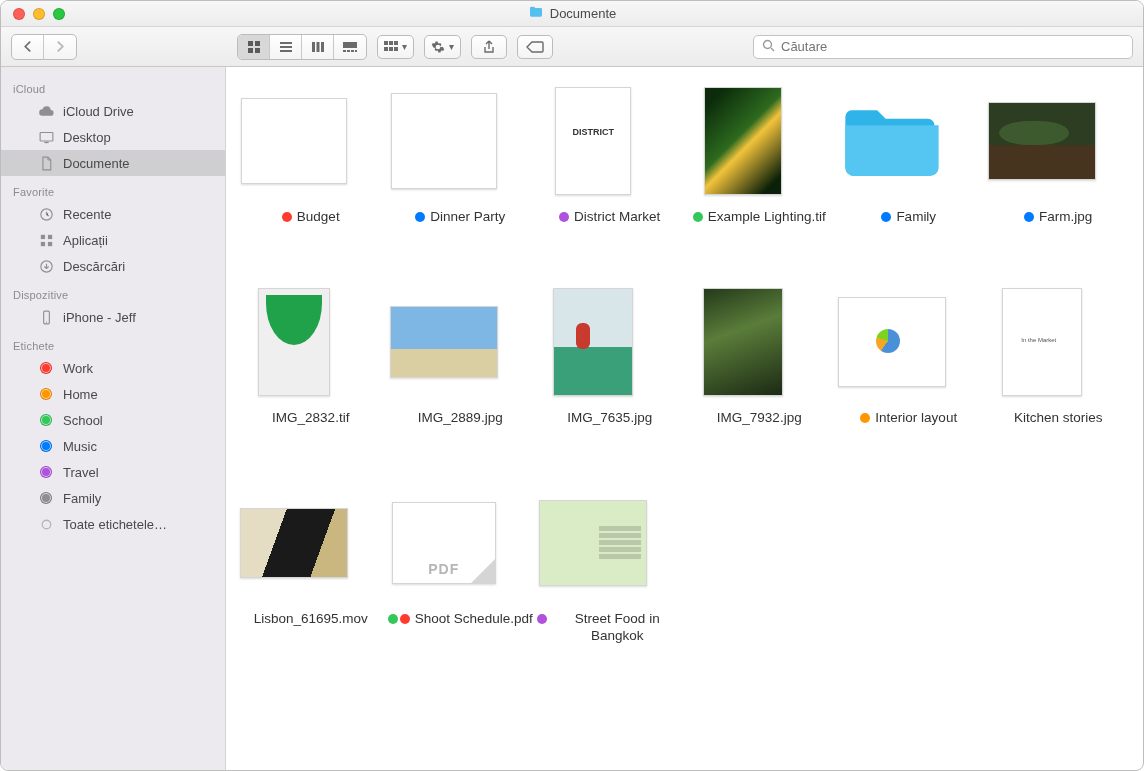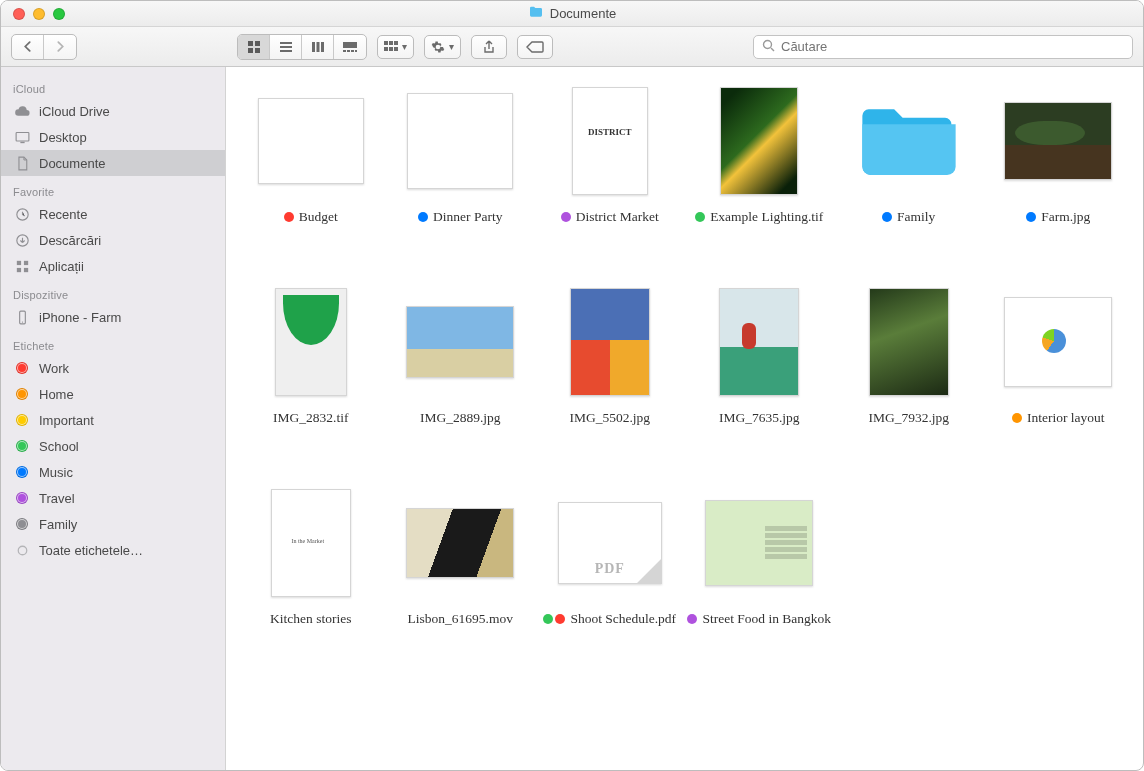--- a/index.html
+++ b/index.html
@@ -94,21 +94,21 @@
     padding:6px 0 12px 0;
   }
   .sb-header{
     font-size:11px; color:#8b8b8f;
     padding:10px 12px 3px 12px;
     letter-spacing:0.2px;
   }
   .sb-item{
     display:flex; align-items:center;
     height:26px;
-    padding:0 8px 0 12px;
+    padding:0 8px 0 36px;
     gap:8px;
     color:#4a4a4a;
     font-size:13px;
     cursor:default;
   }
   .sb-item.selected{
     background:#cfcfd2;
   }
   .sb-item .icon{
     width:18px; display:flex; justify-content:center; color:#8f8f93;
@@ -123,23 +123,22 @@
     flex:1; overflow:auto;
     padding:18px 10px 30px 10px;
   }
   .grid{
     display:grid;
     grid-template-columns: repeat(6, 145px);
     justify-content: space-around;
     row-gap: 60px;
   }
   .file{
-    display:flex; flex-direction:column; align-items:center;
+    display:flex; flex-direction:column; 
     width:145px;
-    font-family:Liberation Serif, serif;
   }
   .thumb{
     width:112px; height:112px;
     display:flex; align-items:center; justify-content:center;
     margin-bottom:12px;
   }
   .thumb .frame{
     background:#fff;
     border:1px solid #d5d5d5;
     box-shadow:0 1px 2px rgba(0,0,0,0.15);
@@ -300,65 +299,59 @@
             <svg viewBox="0 0 24 24">
               <circle cx="12" cy="12" r="8" fill="none" stroke="#8f8f93" stroke-width="1.6"></circle>
               <path stroke="#8f8f93" stroke-width="1.6" d="M12 8v4l3 2"></path>
             </svg>
           </span>
           <span>Recente</span>
         </div>
         <div class="sb-item">
           <span class="icon">
             <svg viewBox="0 0 24 24">
-              <circle cx="12" cy="12" r="8" fill="none" stroke="#8f8f93" stroke-width="1.6"></circle>
-              <path stroke="#8f8f93" stroke-width="1.6" fill="none" d="M12 8v7m0 0l-3-3m3 3l3-3"></path>
-            </svg>
-          </span>
-          <span>Descărcări</span>
-        </div>
-        <div class="sb-item">
-          <span class="icon">
-            <svg viewBox="0 0 24 24">
               <rect x="4" y="4" width="6" height="6" fill="#8f8f93"></rect>
               <rect x="14" y="4" width="6" height="6" fill="#8f8f93"></rect>
               <rect x="4" y="14" width="6" height="6" fill="#8f8f93"></rect>
               <rect x="14" y="14" width="6" height="6" fill="#8f8f93"></rect>
             </svg>
           </span>
           <span>Aplicații</span>
         </div>
+        <div class="sb-item">
+          <span class="icon">
+            <svg viewBox="0 0 24 24">
+              <circle cx="12" cy="12" r="8" fill="none" stroke="#8f8f93" stroke-width="1.6"></circle>
+              <path stroke="#8f8f93" stroke-width="1.6" fill="none" d="M12 8v7m0 0l-3-3m3 3l3-3"></path>
+            </svg>
+          </span>
+          <span>Descărcări</span>
+        </div>
         <div class="sb-header">Dispozitive</div>
         <div class="sb-item">
           <span class="icon">
             <svg viewBox="0 0 24 24">
               <rect x="8" y="3" width="8" height="18" rx="1.5" fill="none" stroke="#8f8f93" stroke-width="1.6"></rect>
               <circle cx="12" cy="18.5" r="0.9" fill="#8f8f93"></circle>
             </svg>
           </span>
-          <span>iPhone - Farm</span>
+          <span>iPhone - Jeff</span>
         </div>
         <div class="sb-header">Etichete</div>
         <div class="sb-item">
           <span class="icon">
             <span class="tag-dot" style="background:#ff3b30"></span>
           </span>
           <span>Work</span>
         </div>
         <div class="sb-item">
           <span class="icon">
             <span class="tag-dot" style="background:#ff9500"></span>
           </span>
           <span>Home</span>
-        </div>
-        <div class="sb-item">
-          <span class="icon">
-            <span class="tag-dot" style="background:#ffcc00"></span>
-          </span>
-          <span>Important</span>
         </div>
         <div class="sb-item">
           <span class="icon">
             <span class="tag-dot" style="background:#34c759"></span>
           </span>
           <span>School</span>
         </div>
         <div class="sb-item">
           <span class="icon">
             <span class="tag-dot" style="background:#007aff"></span>
@@ -521,28 +514,20 @@
             <div class="fname">
               <span>IMG_2832.tif</span>
             </div>
           </div>
           <div class="file">
             <div class="thumb">
               <div class="frame" style="width:108px;height:72px;background:linear-gradient(#7fb7e4 60%,#d9cfa3 60%);"></div>
             </div>
             <div class="fname">
               <span>IMG_2889.jpg</span>
-            </div>
-          </div>
-          <div class="file">
-            <div class="thumb">
-              <div class="frame" style="width:80px;height:108px;background:linear-gradient(#4b6fb5 48%,transparent 48%),linear-gradient(90deg,#e74b2f 50%,#f0a92b 50%);"></div>
-            </div>
-            <div class="fname">
-              <span>IMG_5502.jpg</span>
             </div>
           </div>
           <div class="file">
             <div class="thumb">
               <div class="frame" style="width:80px;height:108px;background:linear-gradient(#d8e6ea 55%,#3aa07a 55%);position:relative;">
                 <div style="position:absolute;left:22px;top:34px;width:14px;height:26px;background:#c73a2d;border-radius:6px;"></div>
               </div>
             </div>
             <div class="fname">
               <span>IMG_7635.jpg</span>

